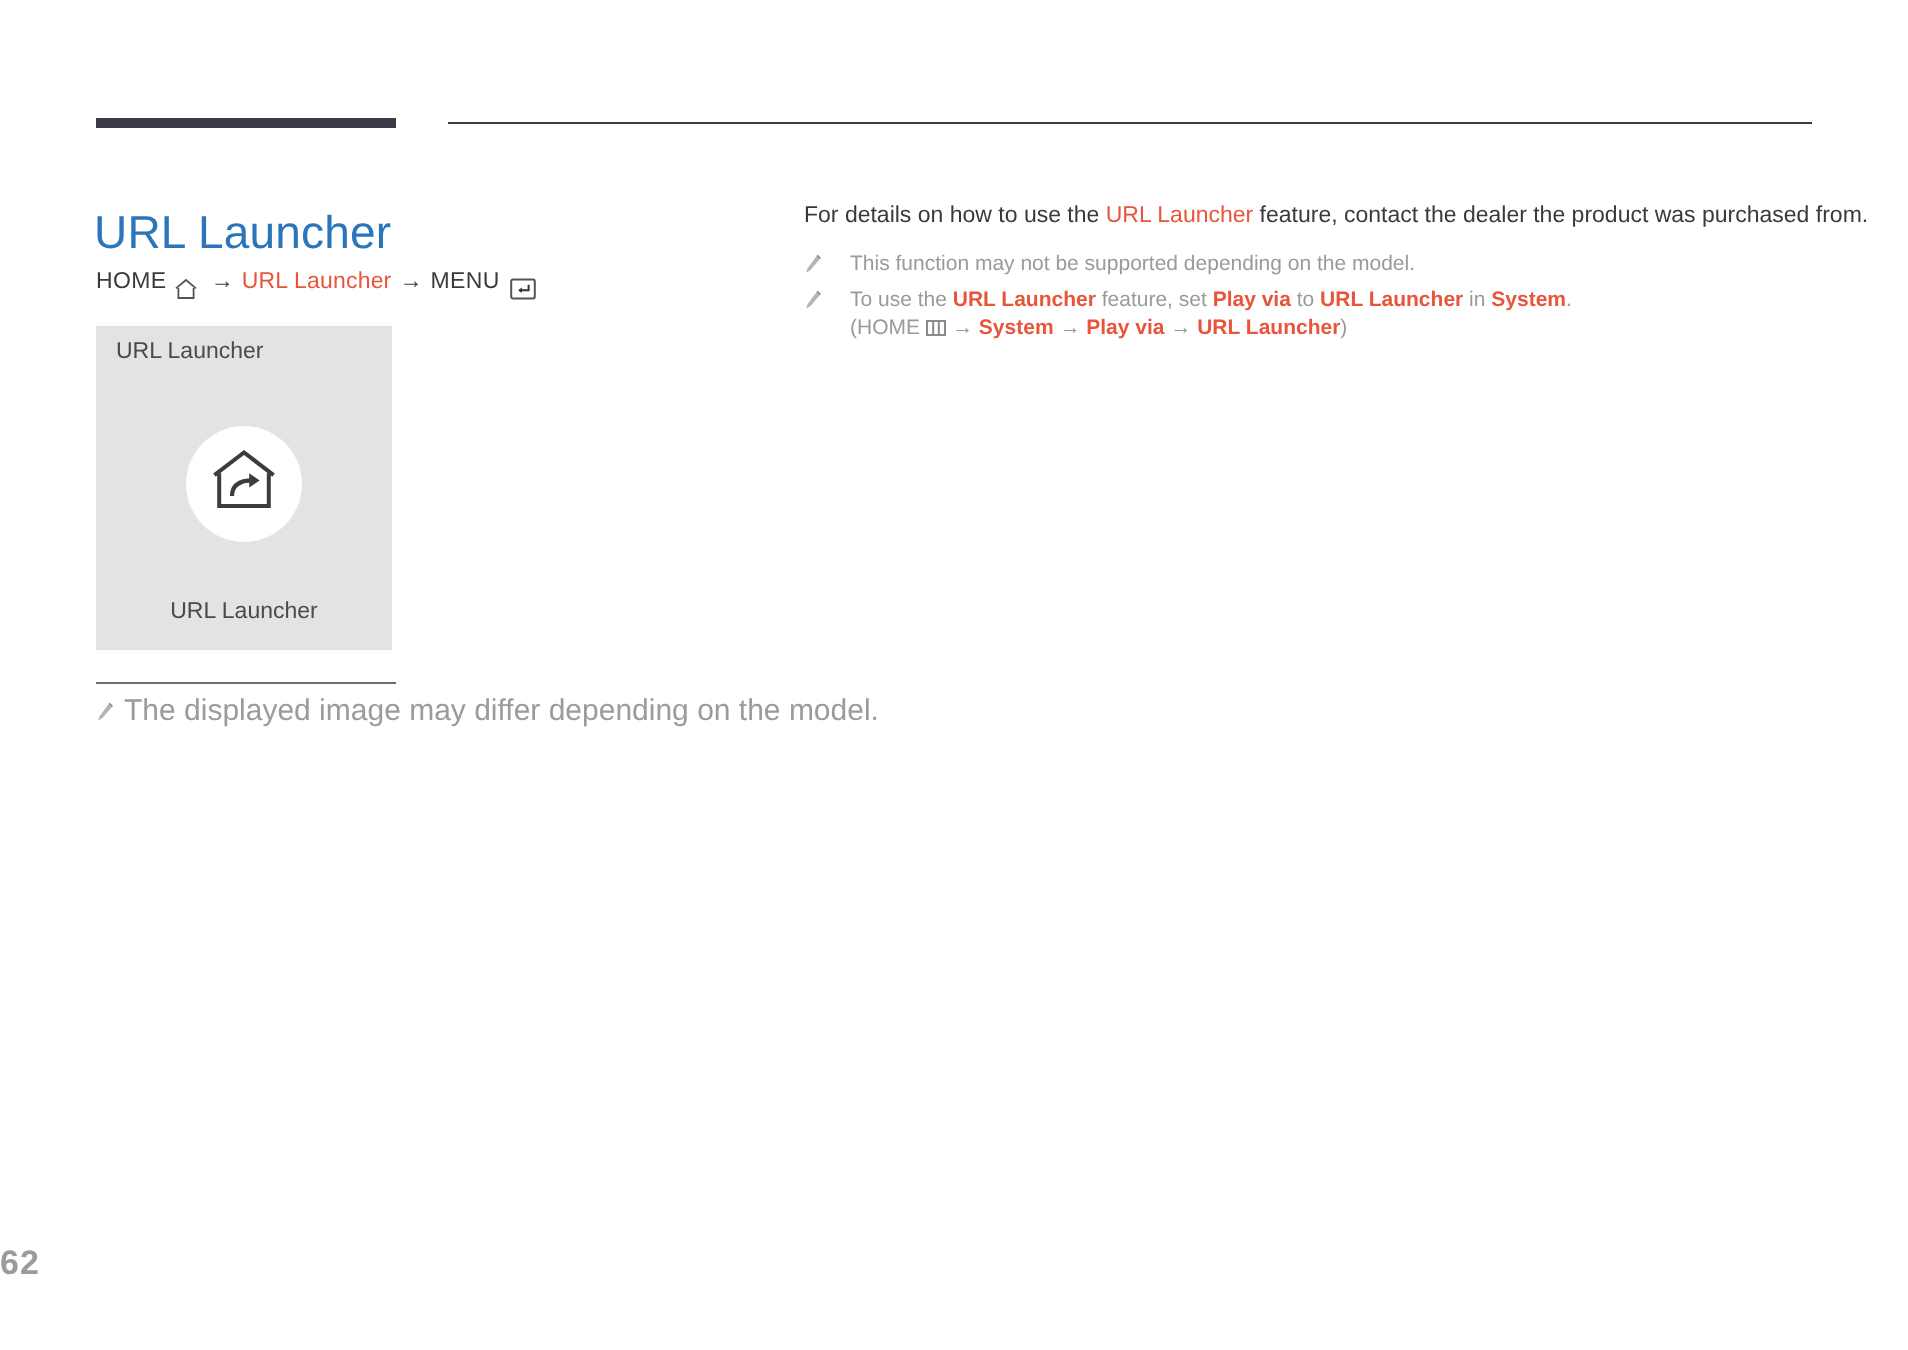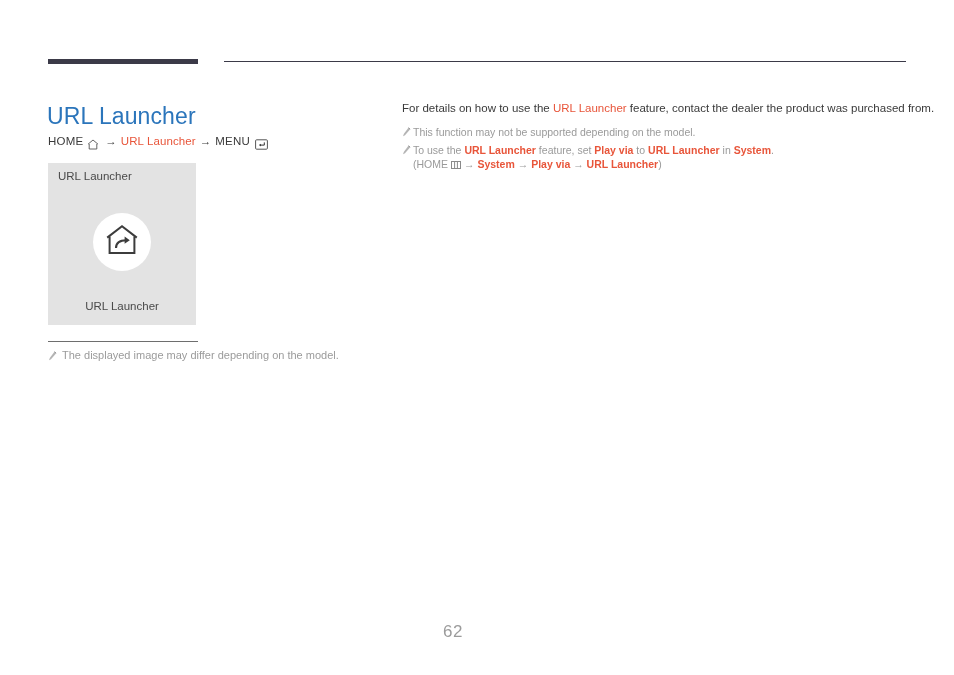--- a/index.html
+++ b/index.html
@@ -137,21 +137,21 @@
     height: 1px;
     background: #6e6e6e;
   }
   .foot-note {
     position: absolute;
     left: 48px;
     top: 349px;
     display: flex;
     align-items: flex-start;
     gap: 5px;
-    font-size: 11px;
+    font-size: 15px;
     line-height: 13px;
     color: #9b9b9b;
     white-space: nowrap;
   }
 
   
   .right-col {
     position: absolute;
     left: 402px;
     top: 100px;
@@ -161,21 +161,21 @@
     font-size: 11.5px;
     line-height: 16px;
     color: #3a3a3a;
     margin: 0 0 9px 0;
     white-space: nowrap;
   }
   .accent { color: #e8553a; }
   .note-row {
     display: flex;
     align-items: flex-start;
-    gap: 2px;
+    gap: 14px;
     margin-bottom: 4px;
   }
   .note-body {
     font-size: 10.5px;
     line-height: 14px;
     color: #9a9a9a;
   }
   .note-body .n-accent { color: #e8553a; font-weight: bold; }
   .note-line { white-space: nowrap; }
 
@@ -194,24 +194,25 @@
     position: relative;
     top: 1px;
   }
 
   
   .page-num {
     position: absolute;
     left: 0;
     top: 622px;
     width: 906px;
-    text-align: center;
+    text-align: left;
     font-size: 17px;
     color: #9b9b9b;
     letter-spacing: 0.5px;
+    font-weight: bold;
   }
 </style>
 </head>
 <body>
 
 <div class="top-rule-thick"></div>
 <div class="top-rule-thin"></div>
 
 <h1 class="page-title">URL Launcher</h1>
 

